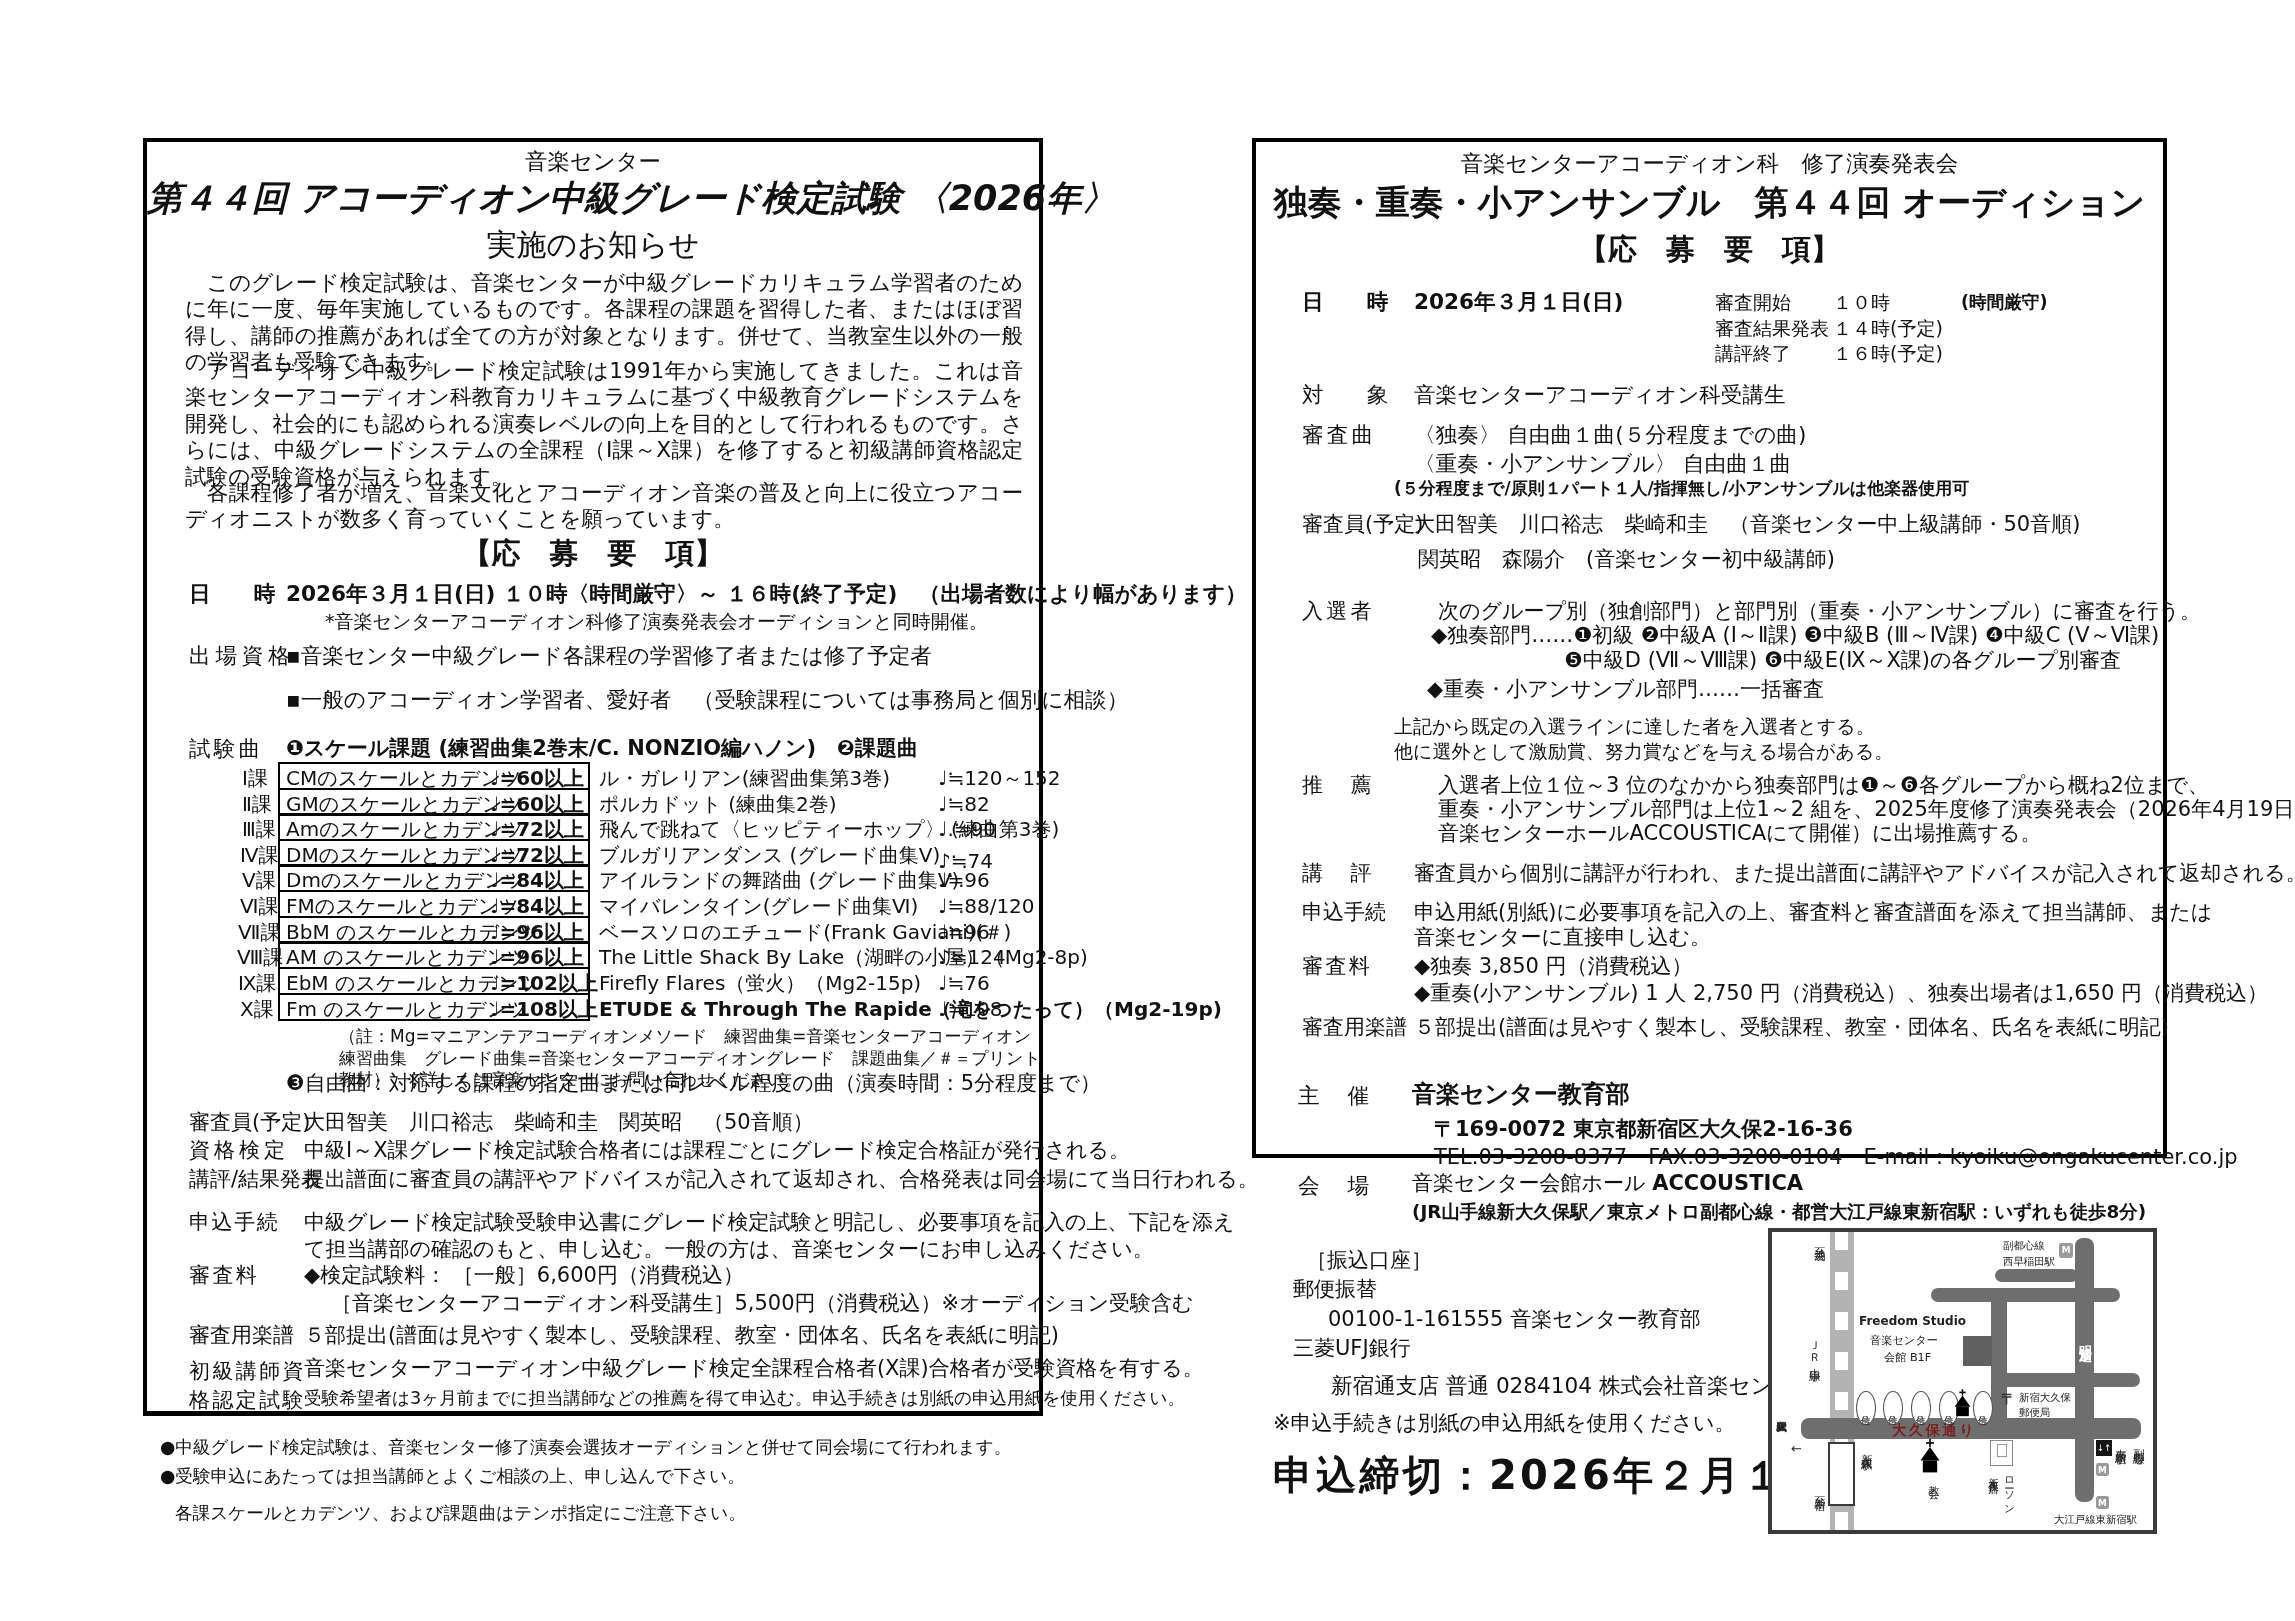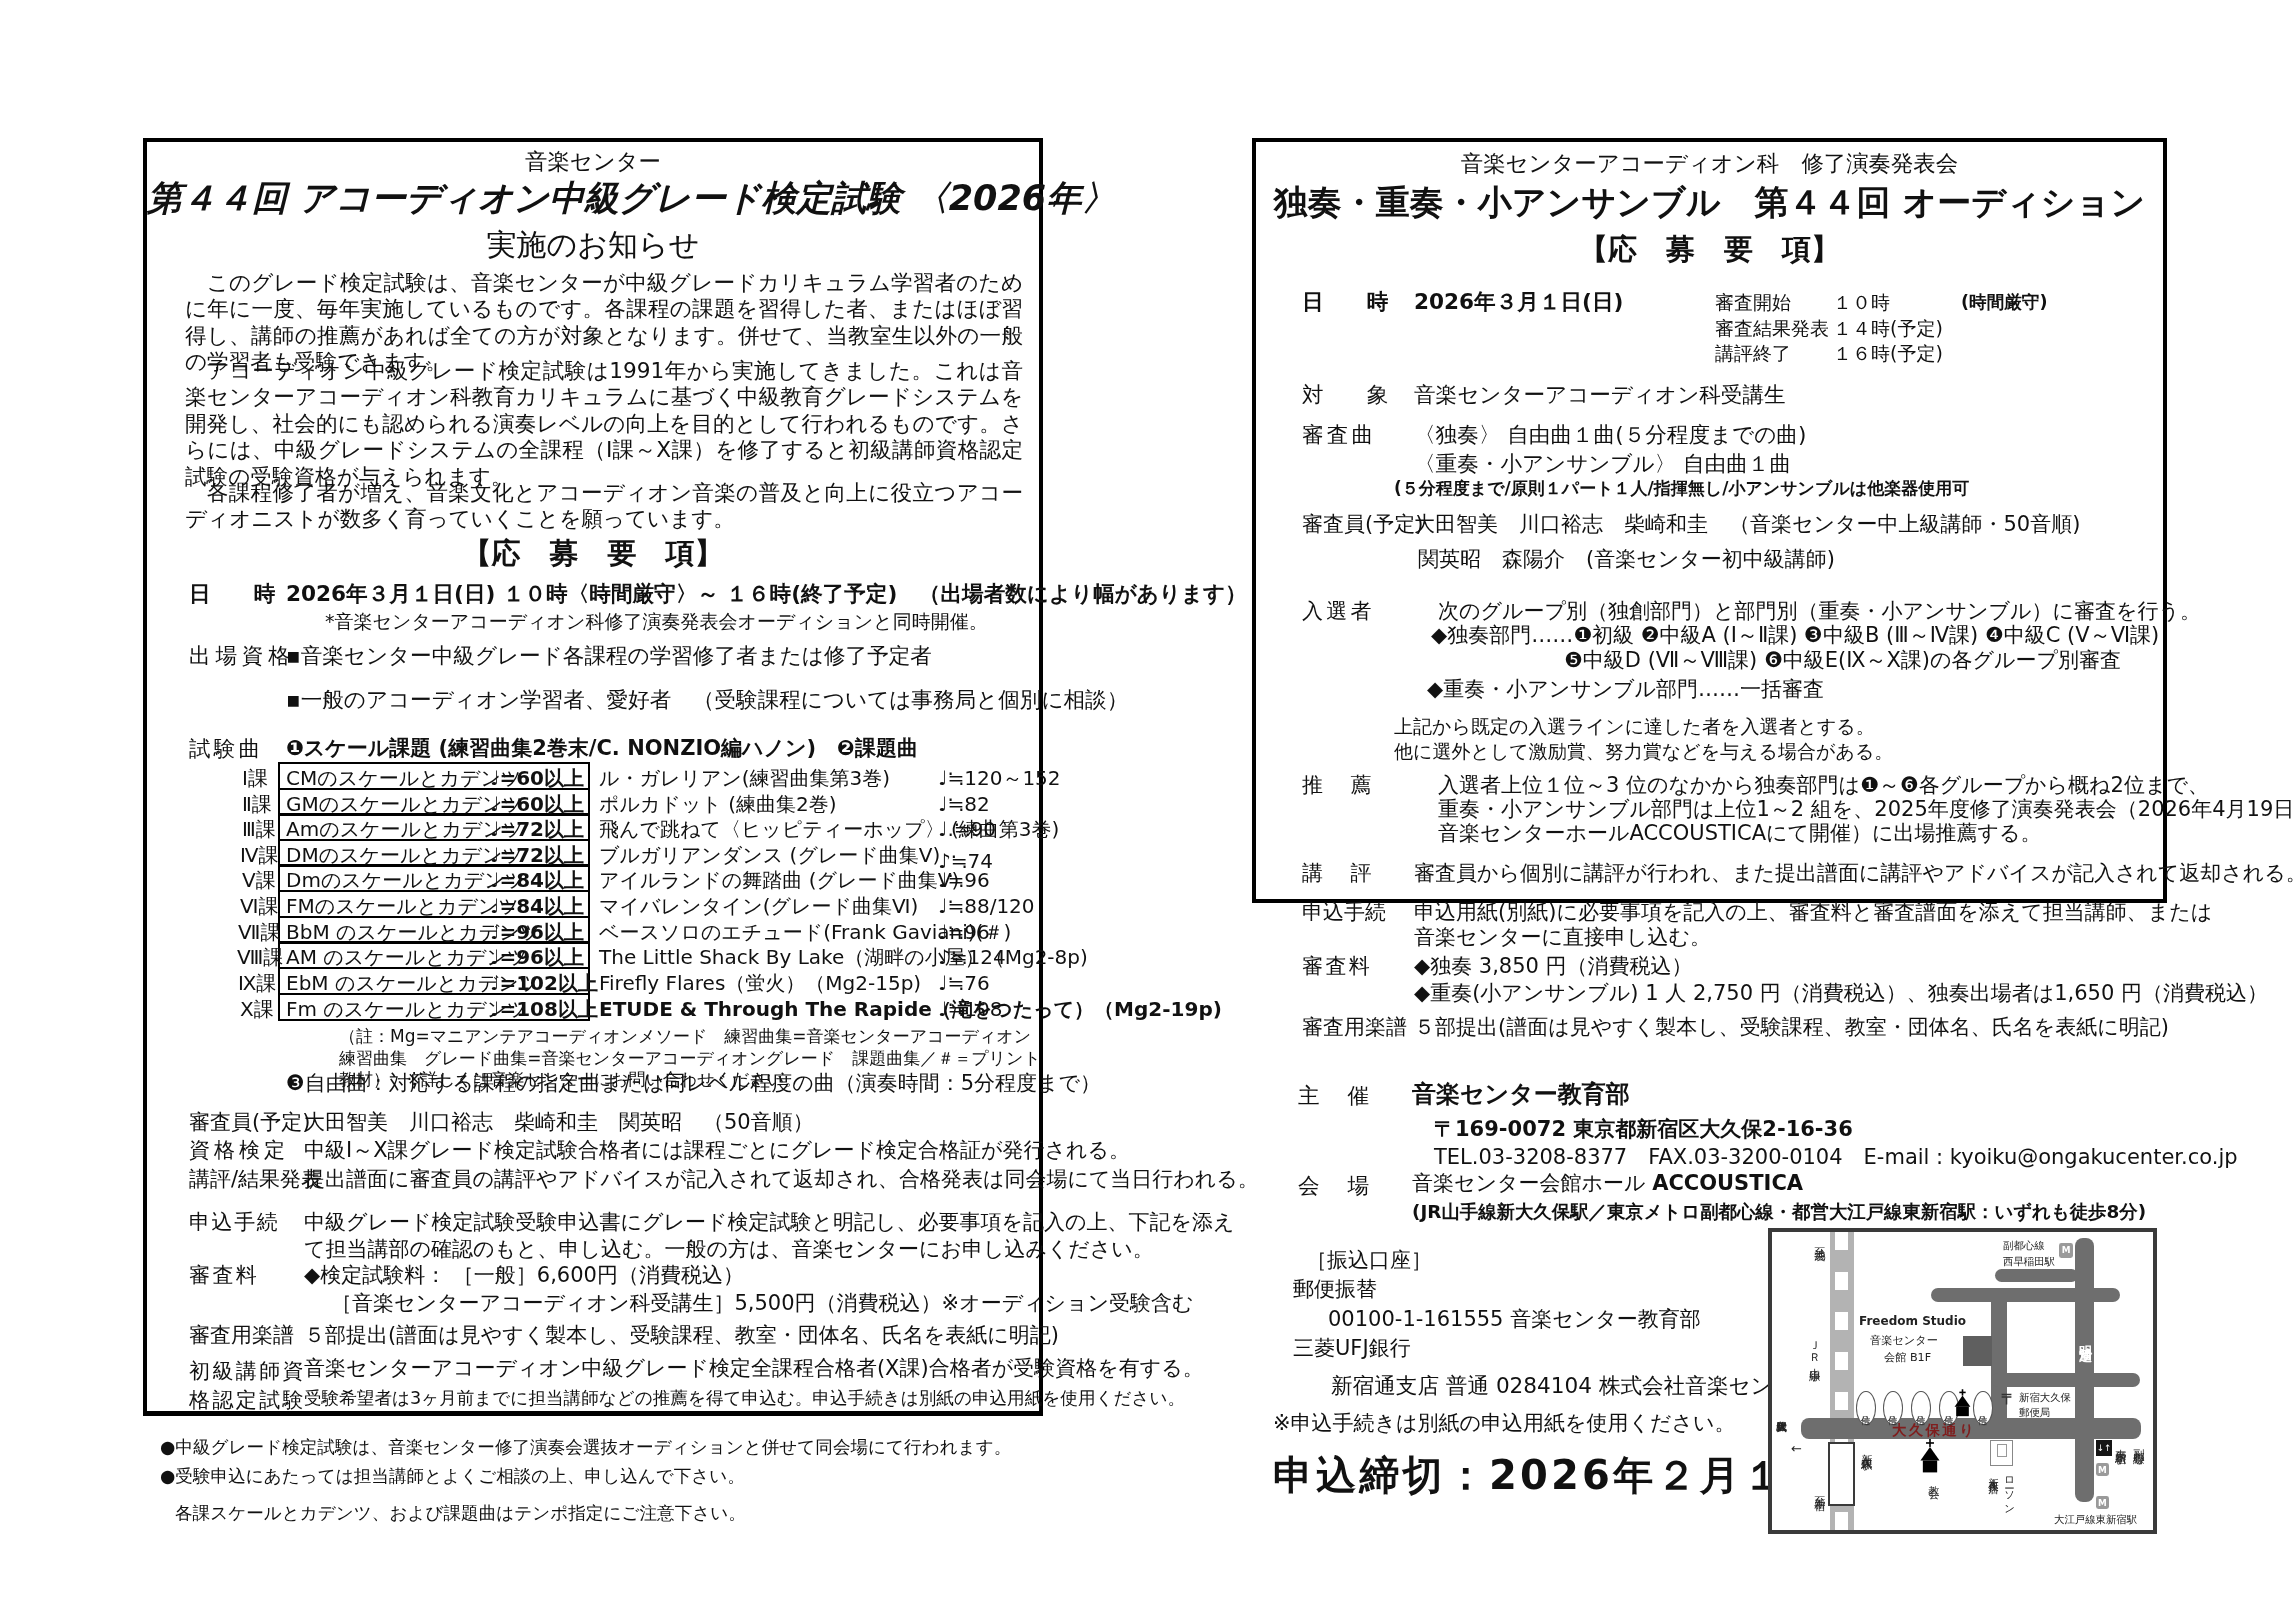--- a/index.html
+++ b/index.html
@@ -1,20 +1,20 @@
 <!DOCTYPE html>
 <html style="font-size:13px"><head>
 <meta charset="utf-8">
 <style>
   html,body{margin:0;padding:0;background:#e8e8e8;}
   #canvas{position:relative;width:2295px;height:1621px;background:#ffffff;
     font-family:"DejaVu Sans","Liberation Sans",sans-serif;color:#111;overflow:hidden;}
   .page{position:absolute;background:#fff;border:4px solid #000;box-sizing:border-box;}
   #left-page{left:143px;top:138px;width:900px;height:1278px;border-bottom-width:5.6px;}
-  #right-page{left:1252px;top:138px;width:915px;height:765px;}
+  #right-page{left:1252px;top:138px;width:915px;height:1020px;}
   .t{position:absolute;white-space:nowrap;line-height:1.2;}
   .c{left:0;right:0;text-align:center;}
   .f21{font-size:17px;} .f22{font-size:17.6px;} .f23{font-size:18.4px;} .f24{font-size:19px;}
   .f25{font-size:20px;} .f26{font-size:21px;} .f27{font-size:21.6px;} .f28{font-size:22.4px;}
   .f30{font-size:24px;} .f36{font-size:29px;} .f38{font-size:30px;} .f42{font-size:34px;}
   .f44{font-size:35px;} .f50{font-size:40px;}
   .b{font-weight:bold;}
   .para{position:absolute;left:38px;width:838px;font-size:21.6px;line-height:26.4px;text-align:justify;}
   .scale-box{position:absolute;border:2.4px solid #000;box-sizing:border-box;width:312px;height:28px;}
   

